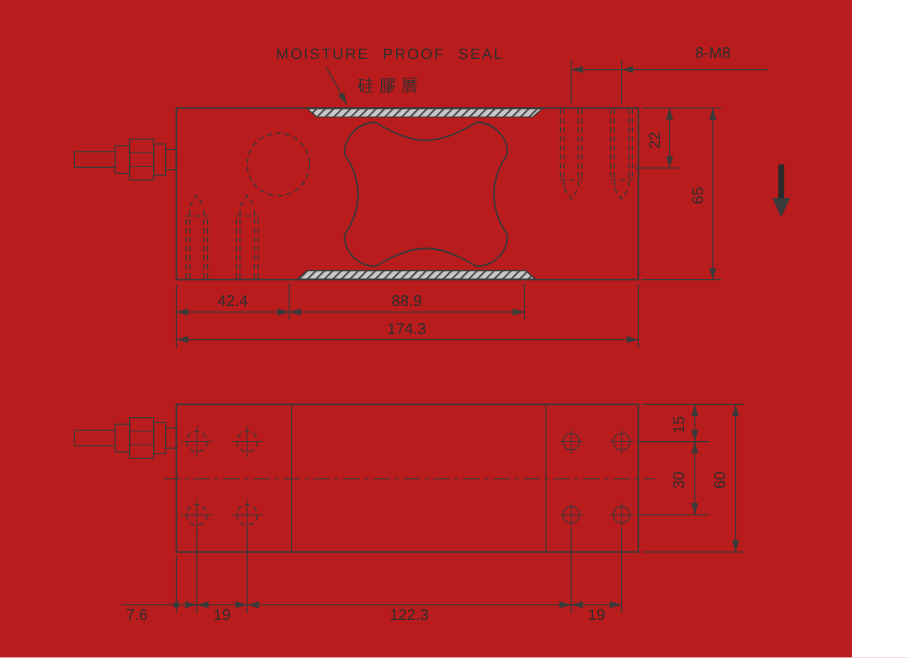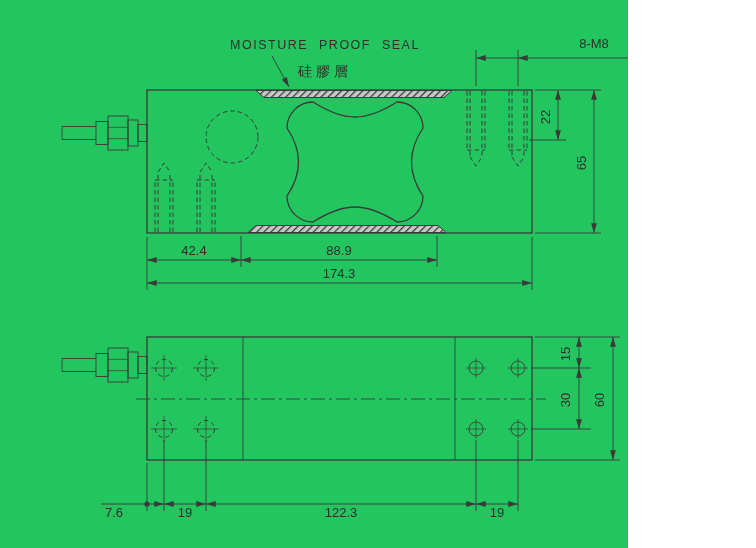--- a/index.html
+++ b/index.html
@@ -1,16 +1,16 @@
 <!DOCTYPE html>
 <html><head>
 <meta charset="utf-8">
 <style>
   html,body{margin:0;padding:0;background:#ffffff;}
-  .canvas{width:628px;height:548px;background:#22c55e;position:relative;overflow:hidden;
+  .canvas{width:710px;height:548px;background:#b91c1c;position:relative;overflow:hidden;
           font-family:"Liberation Sans","DejaVu Sans",sans-serif;}
   svg{display:block;}
   svg text{fill:#2f2f2f;font-family:"Liberation Sans","DejaVu Sans",sans-serif;font-size:13px;}
   .lbl{font-size:12.5px;letter-spacing:1.5px;word-spacing:6px;}
   .zh{font-size:14px;letter-spacing:4px;}
   .s{stroke:#3a3a3a;stroke-width:1.3;fill:none;}
   .thin{stroke:#3a3a3a;stroke-width:0.9;fill:none;}
   .hair{stroke:#3a3a3a;stroke-width:0.7;fill:none;}
   .dash{stroke:#3a3a3a;stroke-width:1;fill:none;stroke-dasharray:4.5 3;}
   .cl{stroke:#3a3a3a;stroke-width:0.9;fill:none;stroke-dasharray:14 4 3 4;}

